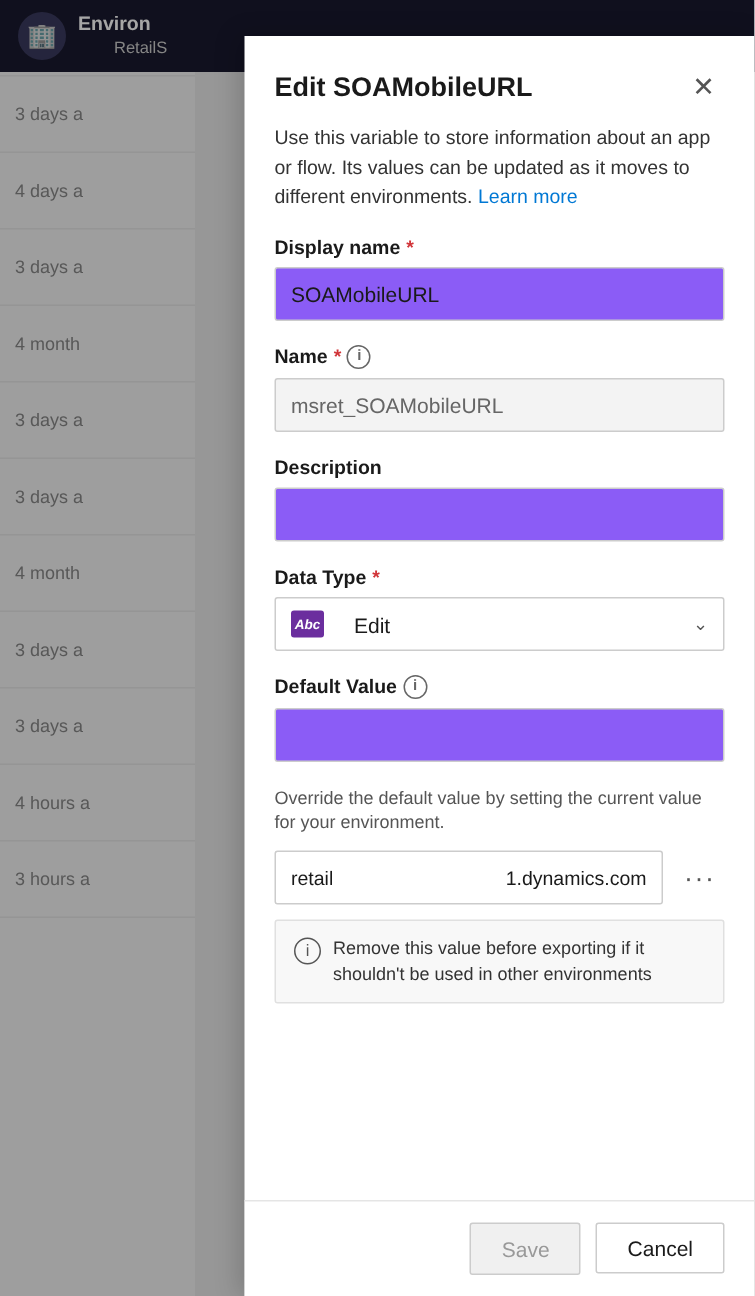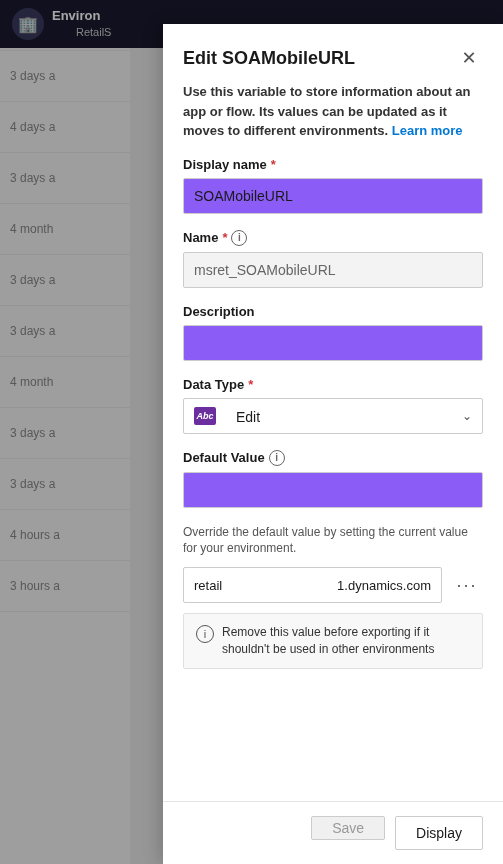--- a/index.html
+++ b/index.html
@@ -116,21 +116,20 @@
       padding: 0 20px 20px 20px;
       overflow-y: auto;
       flex: 1;
     }
 
     .dialog-desc {
       font-size: 13px;
       color: #333;
       line-height: 1.5;
       margin-bottom: 16px;
-      font-weight: bold;
     }
     .dialog-desc a {
       color: #0078d4;
       text-decoration: none;
     }
 
     .field-group {
       margin-bottom: 16px;
     }
     .field-label {
@@ -295,21 +294,21 @@
     .dialog-footer {
       display: flex;
       justify-content: flex-end;
       gap: 10px;
       padding: 14px 20px;
       border-top: 1px solid #e5e5e5;
       flex-shrink: 0;
       background: #fff;
     }
     .btn-save {
-      height: 24px;
+      height: 35px;
       padding: 0 20px;
       background: #f0f0f0;
       border: 1px solid #ccc;
       border-radius: 2px;
       font-size: 14px;
       color: #999;
       cursor: not-allowed;
     }
     .btn-cancel {
       height: 34px;
@@ -424,15 +423,15 @@
 
       <div class="info-notice">
         <div class="notice-icon">i</div>
         <span class="notice-text">Remove this value before exporting if it shouldn't be used in other environments</span>
       </div>
     </div>
   </div>
 
   <div class="dialog-footer">
     <button class="btn-save">Save</button>
-    <button class="btn-cancel">Display</button>
+    <button class="btn-cancel">Cancel</button>
   </div>
 </div>
 
 </body></html>

